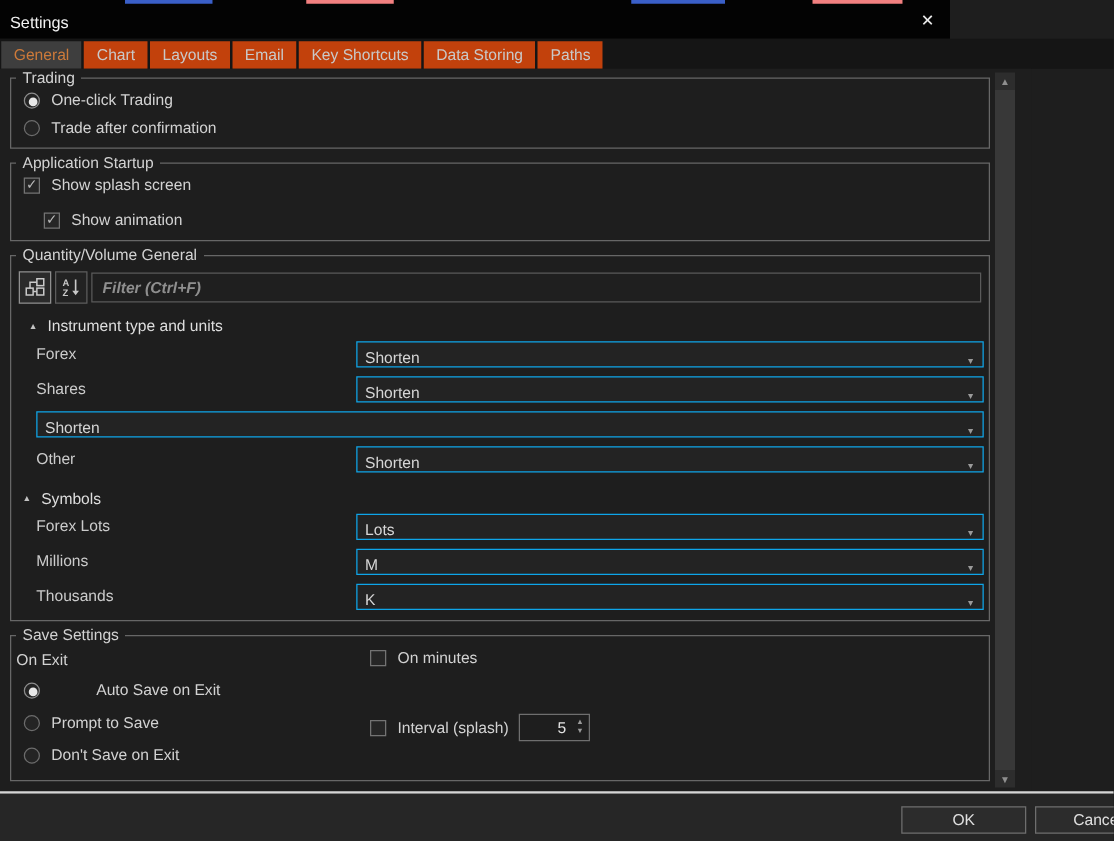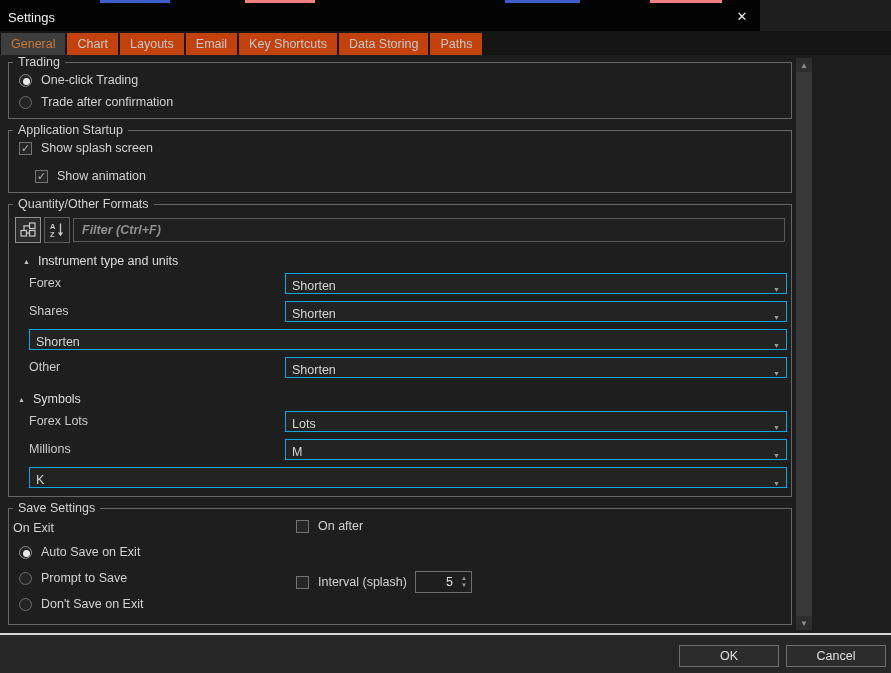--- a/index.html
+++ b/index.html
@@ -65,21 +65,21 @@
 
   .grid-row { display:flex; align-items:center; height:28px; padding-left:18px; padding-right:2px; }
   .row-label { width:256px; min-width:256px; color:#cbcbcb; }
   .dropdown { flex:1; height:21px; background:#232323; border:1px solid #0ea5e9;
               display:flex; align-items:flex-end; padding:0 6px; position:relative; color:#d6d6d6; }
   .dd-arrow { position:absolute; right:6px; font-size:7px; color:#9a9a9a; line-height:7px; }
 
   
   .save-body { position:relative; height:104px; }
   .on-exit-label { position:absolute; left:2px; top:6px; color:#d2d2d2; }
-  .save-radio-1 { position:absolute; left:8px; top:30px; }
+  .save-radio-1 { position:absolute; left:8px; top:30px;gap:36px; }
   .save-radio-2 { position:absolute; left:8px; top:56px; }
   .save-radio-3 { position:absolute; left:8px; top:82px; }
   .save-row { display:flex; align-items:center; }
   .on-change-row { position:absolute; left:285px; top:4px; }
   .interval-row { position:absolute; left:285px; top:56px; }
   .spinner { width:57px; height:22px; border:1px solid #6f6f6f; background:#1e1e1e;
              margin-left:8px; display:flex; }
   .spinner input { flex:1; width:36px; background:transparent; border:none; outline:none;
                    color:#e2e2e2; text-align:right; padding-right:4px; font-size:12.5px;
                    font-family:"Liberation Sans", sans-serif; }
@@ -93,21 +93,21 @@
                   align-items:center; justify-content:center; color:#8f8f8f; font-size:8px; }
   .scroll-arrow.up { top:0; }
   .scroll-arrow.down { bottom:0; }
   .scroll-thumb { position:absolute; left:0; top:14px; bottom:14px; width:16px; background:#383838; }
 
   
   .divider { position:absolute; top:633px; left:0; width:891px; height:2px; background:#d6d6d6; }
   .footer { position:absolute; top:635px; left:0; width:891px; height:38px; background:#262626; }
   .btn { position:absolute; top:10px; width:100px; height:22px; background:#2c2c2c;
          border:1px solid #6e6e6e; color:#e0e0e0; text-align:center; line-height:20px;
-         font-size:12.5px; cursor:default; }
+         font-size:12.5px; cursor:default;margin-left:42px; }
   .btn-ok { left:679px; }
   .btn-cancel { left:786px; }
 </style>
 </head>
 <body>
 
 <div class="titlebar">
   <div class="ticker-seg seg-b1"></div>
   <div class="ticker-seg seg-r1"></div>
   <div class="ticker-seg seg-b2"></div>
@@ -147,21 +147,21 @@
       <span class="opt-label">Show splash screen</span>
     </div>
     <div class="row-gap"></div>
     <div class="opt-row indent">
       <span class="checkbox">✓</span>
       <span class="opt-label">Show animation</span>
     </div>
   </fieldset>
 
   <fieldset>
-    <legend>Quantity/Other Formats</legend>
+    <legend>Quantity/Volume General</legend>
 
     <div class="fmt-toolbar">
       <div class="icon-btn active">
         <svg width="16" height="16" viewBox="0 0 16 16">
           <rect x="1" y="8.5" width="5.5" height="5.5" fill="none" stroke="#c9c9c9" stroke-width="1.2"></rect>
           <rect x="9.5" y="1" width="5.5" height="5.5" fill="none" stroke="#c9c9c9" stroke-width="1.2"></rect>
           <rect x="9.5" y="8.5" width="5.5" height="5.5" fill="none" stroke="#c9c9c9" stroke-width="1.2"></rect>
           <path d="M4 8.5 V3.8 H9.5 M6.5 11.2 H9.5" fill="none" stroke="#c9c9c9" stroke-width="1.2"></path>
         </svg>
       </div>
@@ -222,20 +222,21 @@
       </div>
     </div>
     <div class="grid-row">
       <span class="row-label">Millions</span>
       <div class="dropdown">
         <span>M</span>
         <span class="dd-arrow">▼</span>
       </div>
     </div>
     <div class="grid-row">
+      <span class="row-label">Thousands</span>
       <div class="dropdown">
         <span>K</span>
         <span class="dd-arrow">▼</span>
       </div>
     </div>
   </fieldset>
 
   <fieldset>
     <legend>Save Settings</legend>
     <div class="save-body">
@@ -249,21 +250,21 @@
         <span class="radio"></span>
         <span class="opt-label">Prompt to Save</span>
       </div>
       <div class="save-row save-radio-3">
         <span class="radio"></span>
         <span class="opt-label">Don't Save on Exit</span>
       </div>
 
       <div class="save-row on-change-row">
         <span class="checkbox unchecked"></span>
-        <span class="opt-label">On after</span>
+        <span class="opt-label">On minutes</span>
       </div>
 
       <div class="save-row interval-row">
         <span class="checkbox unchecked"></span>
         <span class="opt-label">Interval (splash)</span>
         <div class="spinner">
           <input type="text" value="5" style="">
           <div class="spin-btns">
             <span>▲</span>
             <span>▼</span>

